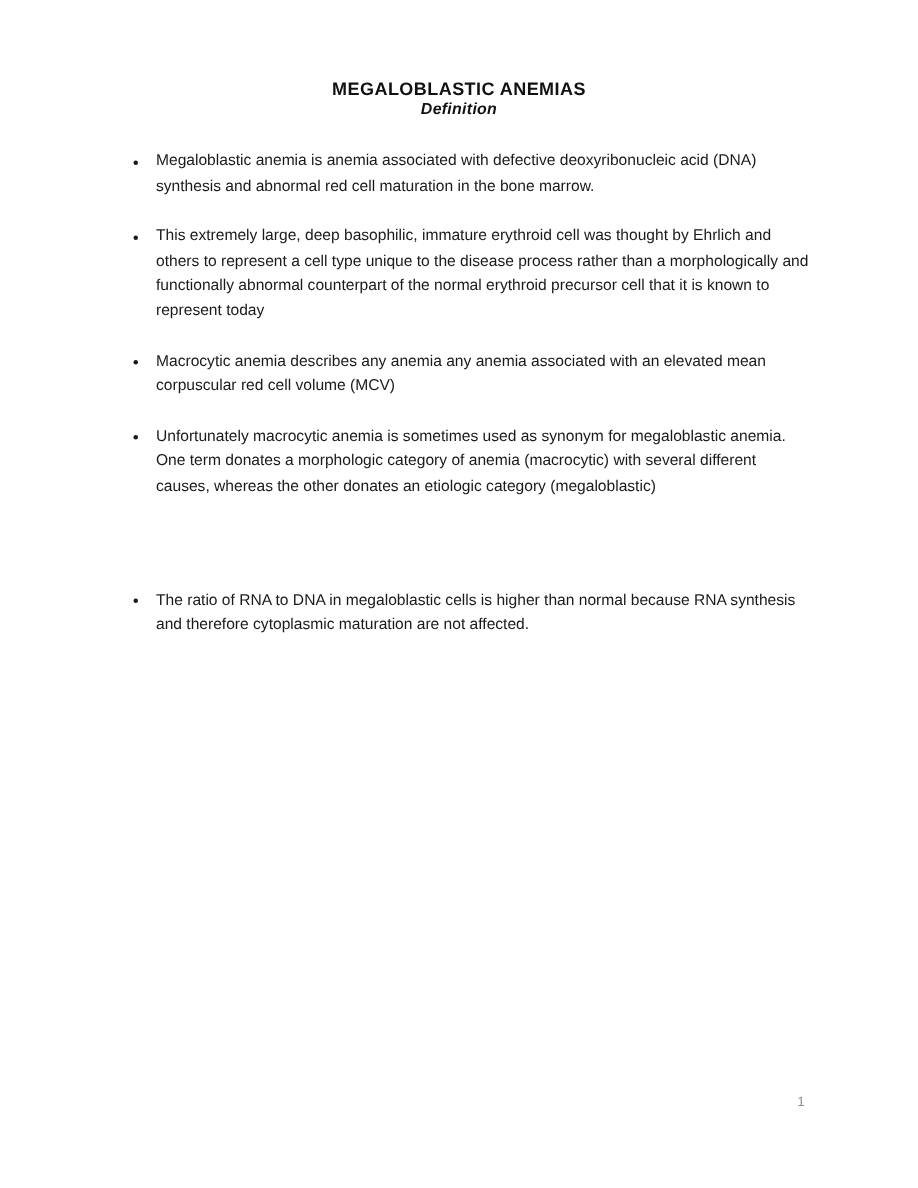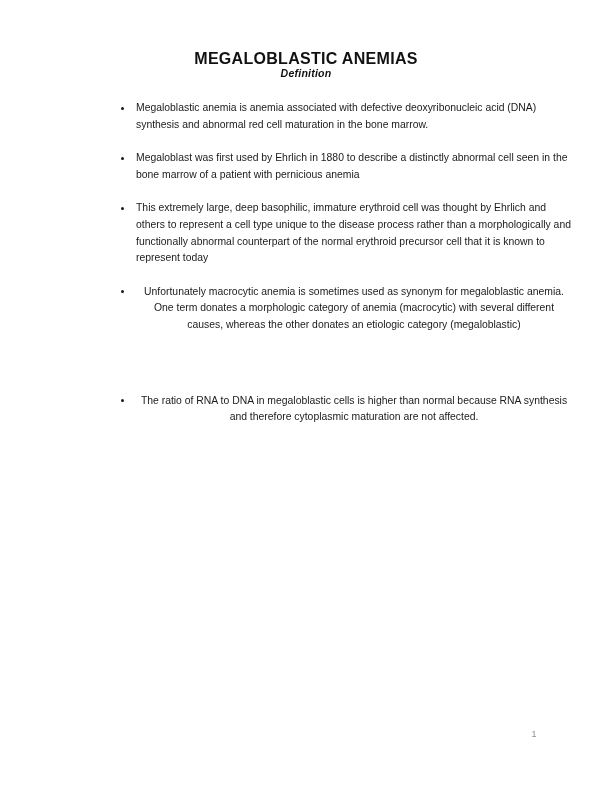--- a/index.html
+++ b/index.html
@@ -25,60 +25,58 @@
   }
 
   .doc-title-block {
     position: absolute;
     top: 52px;
     left: 0;
     width: 612px;
     text-align: center;
   }
   .doc-title {
-    font-size: 16px;
+    font-size: 12px;
     font-weight: bold;
     letter-spacing: 0.3px;
     line-height: 14px;
     color: #111111;
   }
   .doc-subtitle {
     font-size: 10.6px;
     font-weight: bold;
     letter-spacing: 0.2px;
     line-height: 14px;
     color: #111111;
     font-style: italic;
   }
 
   .content {
     position: absolute;
     top: 100px;
     left: 72px;
     width: 468px;
-    margin-left: 32px;
   }
 
   ul.bullets {
     list-style: none;
     margin: 0;
     padding: 0;
   }
   ul.bullets > li {
     position: relative;
     padding-left: 32px;
     margin: 0 0 17px 0;
     font-size: 10.4px;
     line-height: 16.6px;
     color: #1a1a1a;
     text-align: left;
   }
   ul.bullets > li:last-child {
     margin-bottom: 0;
-    text-align: center;
   }
   ul.bullets > li::before {
     content: "";
     position: absolute;
     left: 17px;
     top: 6.5px;
     width: 3.2px;
     height: 3.2px;
     border-radius: 50%;
     background: #1a1a1a;
@@ -117,22 +115,22 @@
 
   <div class="doc-title-block">
     <div class="doc-title">MEGALOBLASTIC ANEMIAS</div>
     <div class="doc-subtitle">Definition</div>
   </div>
 
   <div class="content">
 
     <ul class="bullets">
       <li>Megaloblastic anemia is anemia associated with defective deoxyribonucleic acid (DNA) synthesis and abnormal red cell maturation in the bone marrow.</li>
-      <li>Megaloblast was first used by Ehrlich in 1880 to describe a distinctly abnormal cell seen in the bone marrow of a patient with pernicious anemia</li>
       <li>This extremely large, deep basophilic, immature erythroid cell was thought by Ehrlich and others to represent  a cell type unique to the disease process rather than a morphologically and functionally abnormal counterpart of the normal erythroid precursor cell that it is known to represent today</li>
+      <li>Macrocytic anemia describes any anemia any anemia associated with an elevated mean corpuscular red cell volume (MCV)</li>
       <li>Unfortunately macrocytic anemia is sometimes used as synonym for megaloblastic anemia. One term donates a morphologic category of anemia (macrocytic) with several different causes, whereas the other donates an etiologic category (megaloblastic)</li>
     </ul>
 
     <div class="spacer-block"></div>
 
 
     <div class="spacer-after-heading"></div>
 
     <ul class="bullets">
       <li>The ratio of RNA to DNA in megaloblastic cells is higher than normal because RNA synthesis and therefore  cytoplasmic maturation are not affected.</li>

